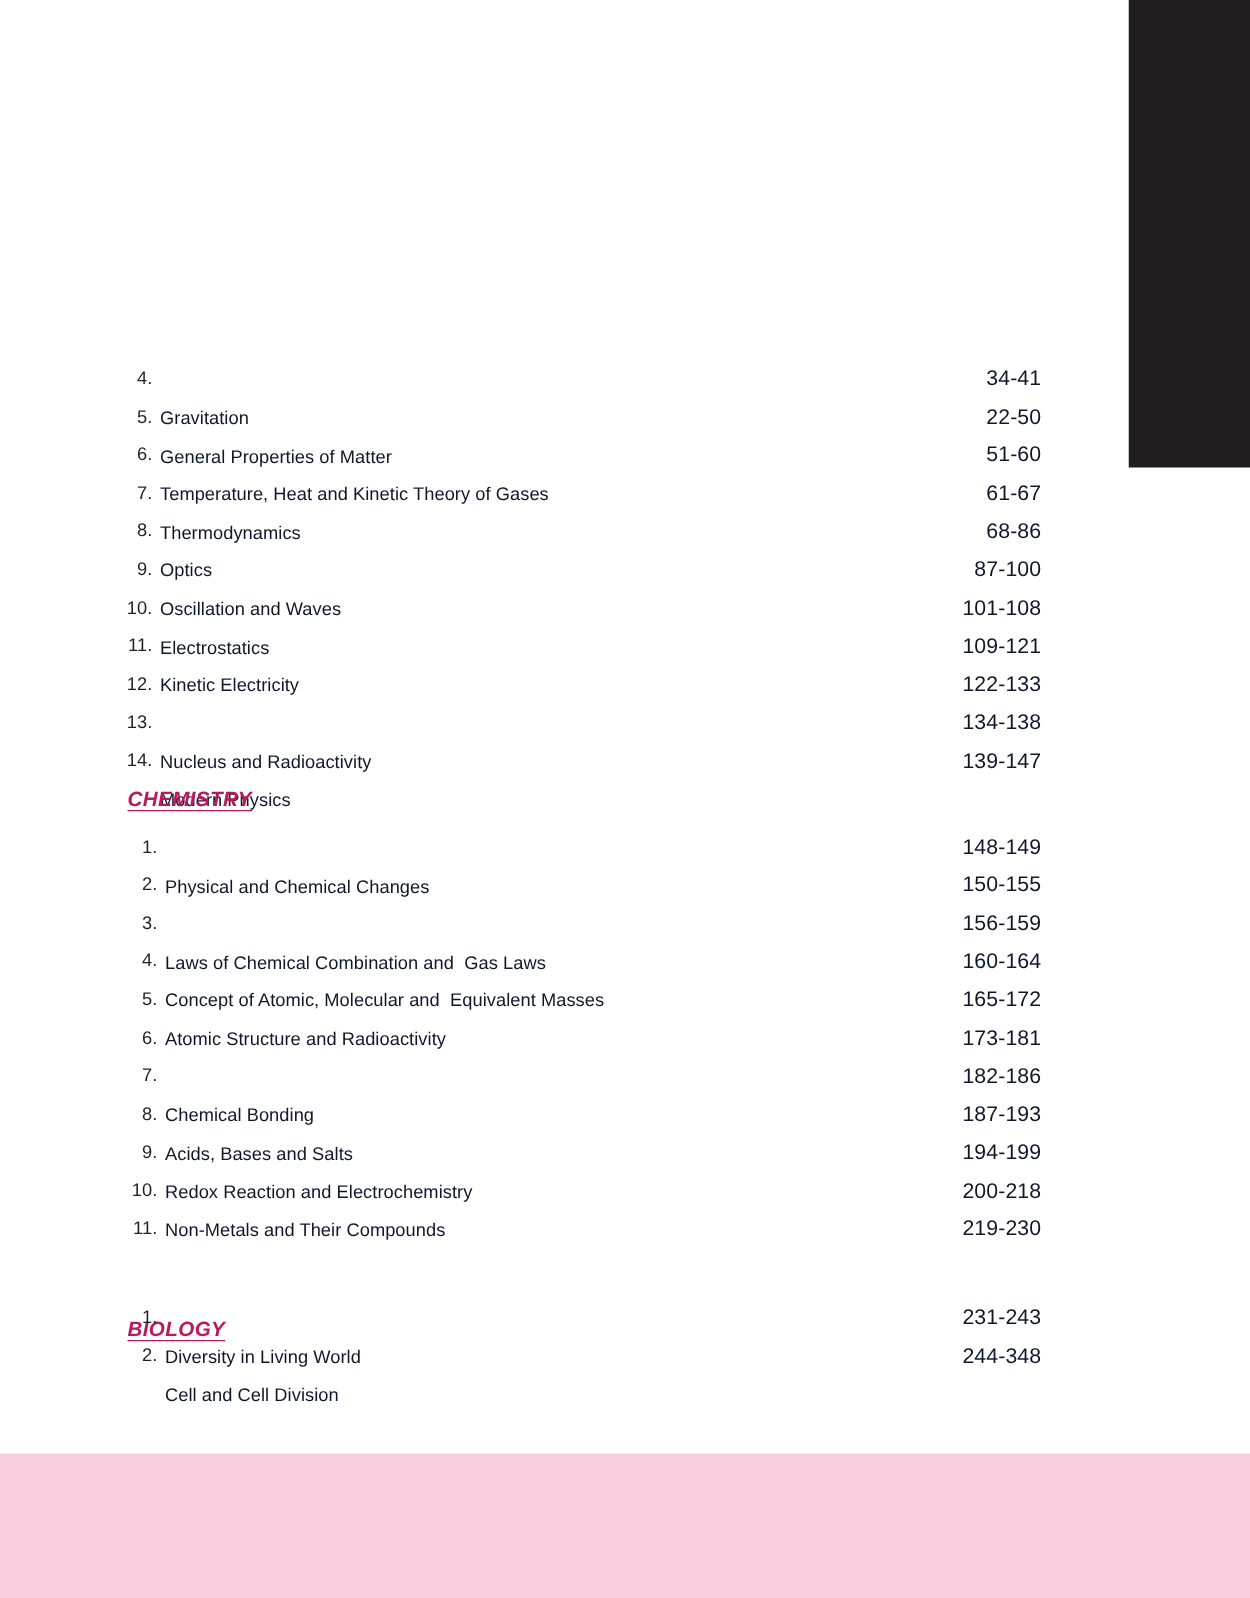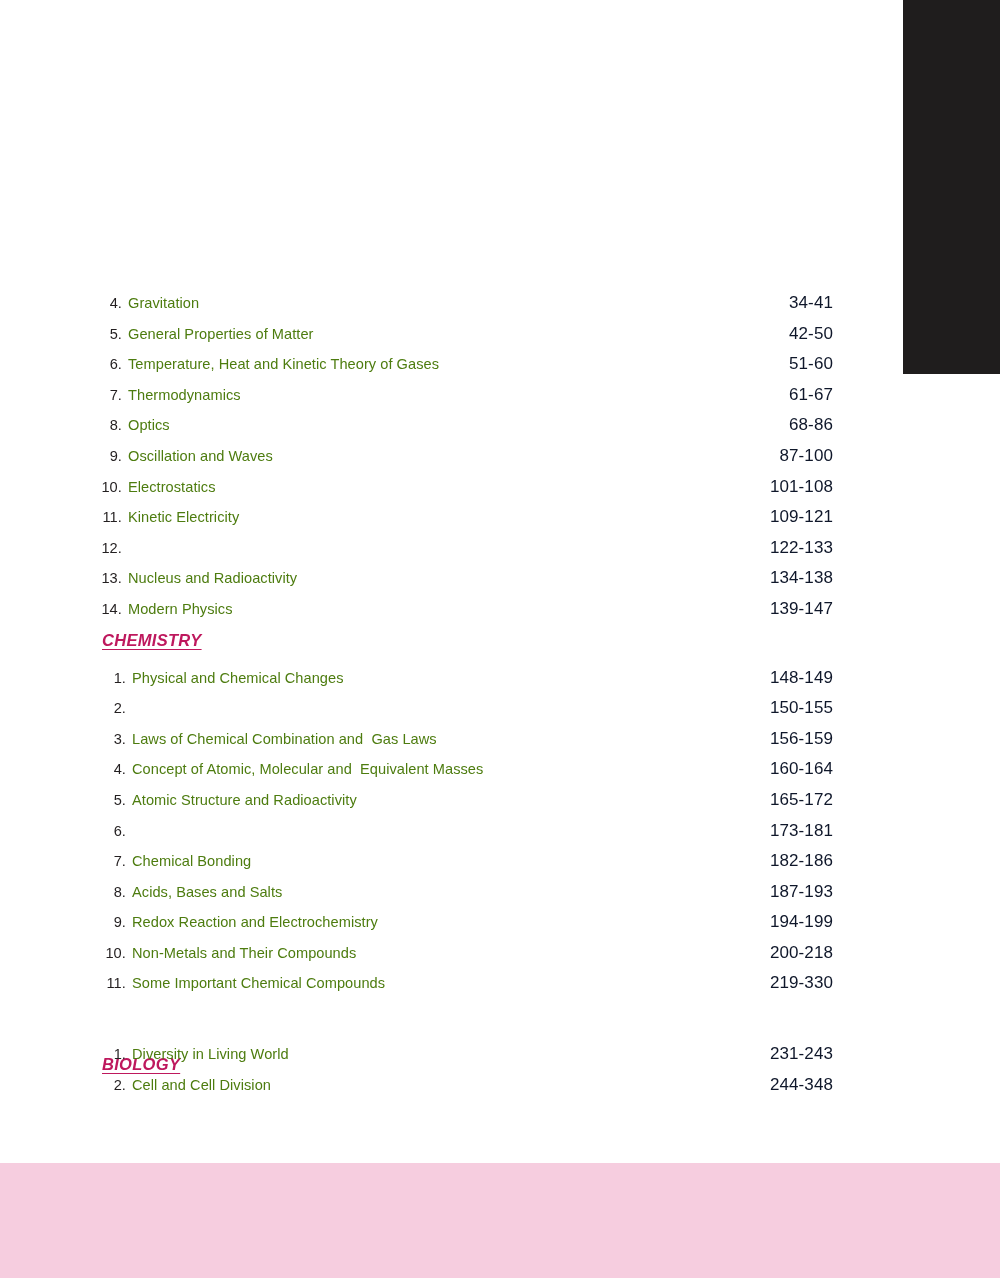--- a/index.html
+++ b/index.html
@@ -61,23 +61,24 @@
     text-align: right;
     font-size: 14.6px;
     color: #231f20;
     letter-spacing: 0.1px;
   }
 
   .toc-title {
     position: absolute;
     left: 128px;
     font-size: 14.6px;
-    color: #4d7c0f;
+    color: #0f172a;
     letter-spacing: 0.05px;
     white-space: pre;
+    margin-top: 32px;
   }
 
   .toc-pages {
     position: absolute;
     left: 693px;
     width: 140px;
     text-align: right;
     font-size: 17px;
     color: #0f172a;
     letter-spacing: 0.1px;
@@ -118,21 +119,21 @@
 
   <div id="toc">
       <div class="toc-row">
         <span class="toc-num">4.</span>
         <span class="toc-title">Gravitation</span>
         <span class="toc-pages">34-41</span>
       </div>
       <div class="toc-row">
         <span class="toc-num">5.</span>
         <span class="toc-title">General Properties of Matter</span>
-        <span class="toc-pages">42-50</span>
+        <span class="toc-pages">22-50</span>
       </div>
       <div class="toc-row">
         <span class="toc-num">6.</span>
         <span class="toc-title">Temperature, Heat and Kinetic Theory of Gases</span>
         <span class="toc-pages">51-60</span>
       </div>
       <div class="toc-row">
         <span class="toc-num">7.</span>
         <span class="toc-title">Thermodynamics</span>
         <span class="toc-pages">61-67</span>
@@ -217,22 +218,21 @@
         <span class="toc-title">Redox Reaction and Electrochemistry</span>
         <span class="toc-pages">194-199</span>
       </div>
       <div class="toc-row indent">
         <span class="toc-num">10.</span>
         <span class="toc-title">Non-Metals and Their Compounds</span>
         <span class="toc-pages">200-218</span>
       </div>
       <div class="toc-row indent">
         <span class="toc-num">11.</span>
-        <span class="toc-title">Some Important Chemical Compounds</span>
-        <span class="toc-pages">219-330</span>
+        <span class="toc-pages">219-230</span>
       </div>
       <div class="section-head biology">
         <span class="section-label">BIOLOGY</span>
       </div>
       <div class="toc-row indent">
         <span class="toc-num">1.</span>
         <span class="toc-title">Diversity in Living World</span>
         <span class="toc-pages">231-243</span>
       </div>
       <div class="toc-row indent">

